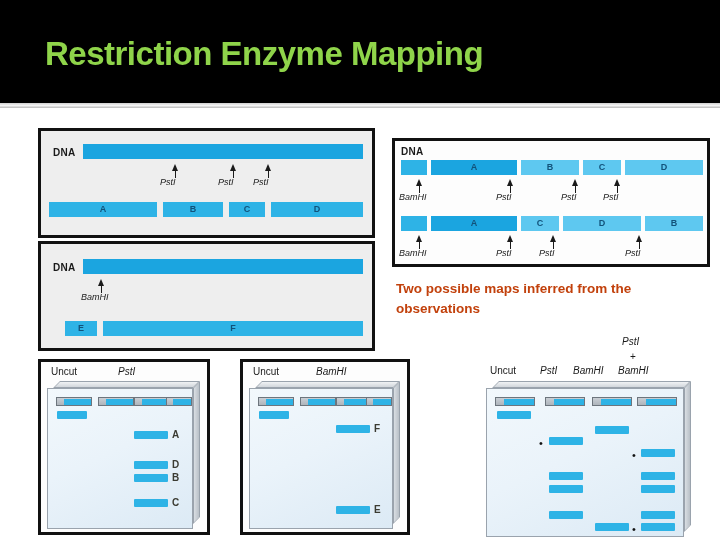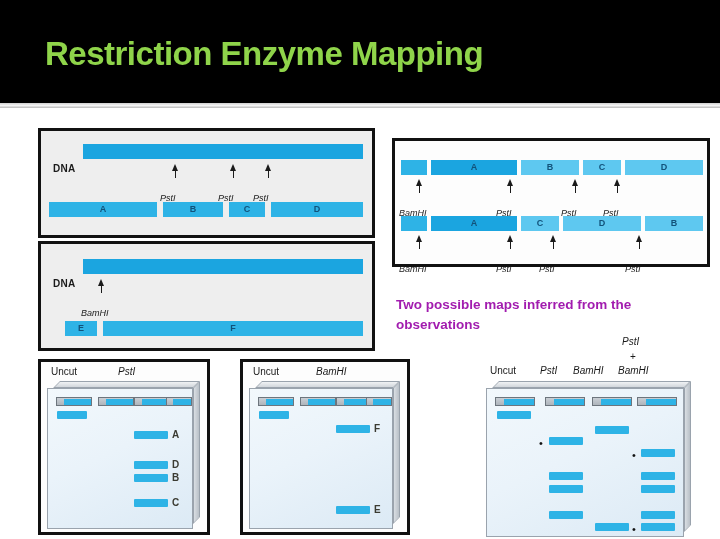--- a/index.html
+++ b/index.html
@@ -22,33 +22,33 @@
 
   
   .bar{position:absolute;box-sizing:border-box;
      color:#12527a;font-size:9px;font-weight:bold;
      text-align:center;line-height:1;display:flex;align-items:center;
      justify-content:center;}
   .bar.dark{background:#1ba5e0;}
   .bar.light{background:#5ec8f0;}
   .bar.mid{background:#2eb3e6;}
 
-  .lbl{position:absolute;font-size:9px;color:#1a1a1a;white-space:nowrap;margin-top:16px;}
+  .lbl{position:absolute;font-size:9px;color:#1a1a1a;white-space:nowrap;}
   .lbl.dna{font-weight:bold;font-size:10px;letter-spacing:0.3px;}
   .lbl.enz{font-style:italic;font-size:9px;}
 
   
   .arrow{position:absolute;width:0;height:0;
      border-left:3.5px solid transparent;border-right:3.5px solid transparent;
      border-bottom:7px solid #1a1a1a;}
   .arrow-stem{position:absolute;width:1px;height:7px;background:#1a1a1a;}
 
   
   #caption{position:absolute;left:396px;top:279px;width:300px;
-     font-size:13.5px;font-weight:bold;color:#a21caf;line-height:20px;margin-top:16px;}
+     font-size:13.5px;font-weight:bold;color:#c2410c;line-height:20px;}
 
   
   .gelwrap{position:absolute;}
   .gel-head{position:absolute;font-size:10px;color:#1a1a1a;white-space:nowrap;}
   .gel-head.ital{font-style:italic;}
   .gel-body{position:absolute;box-sizing:border-box;
      border:1px solid #9aa3ad;
      background:linear-gradient(155deg,#f2f8fc 0%,#eaf3fa 45%,#dceaf5 100%);}
   .gel-top{position:absolute;background:linear-gradient(#f0f2f4,#d2d7dc);
      border:1px solid #9aa3ad;box-sizing:border-box;

